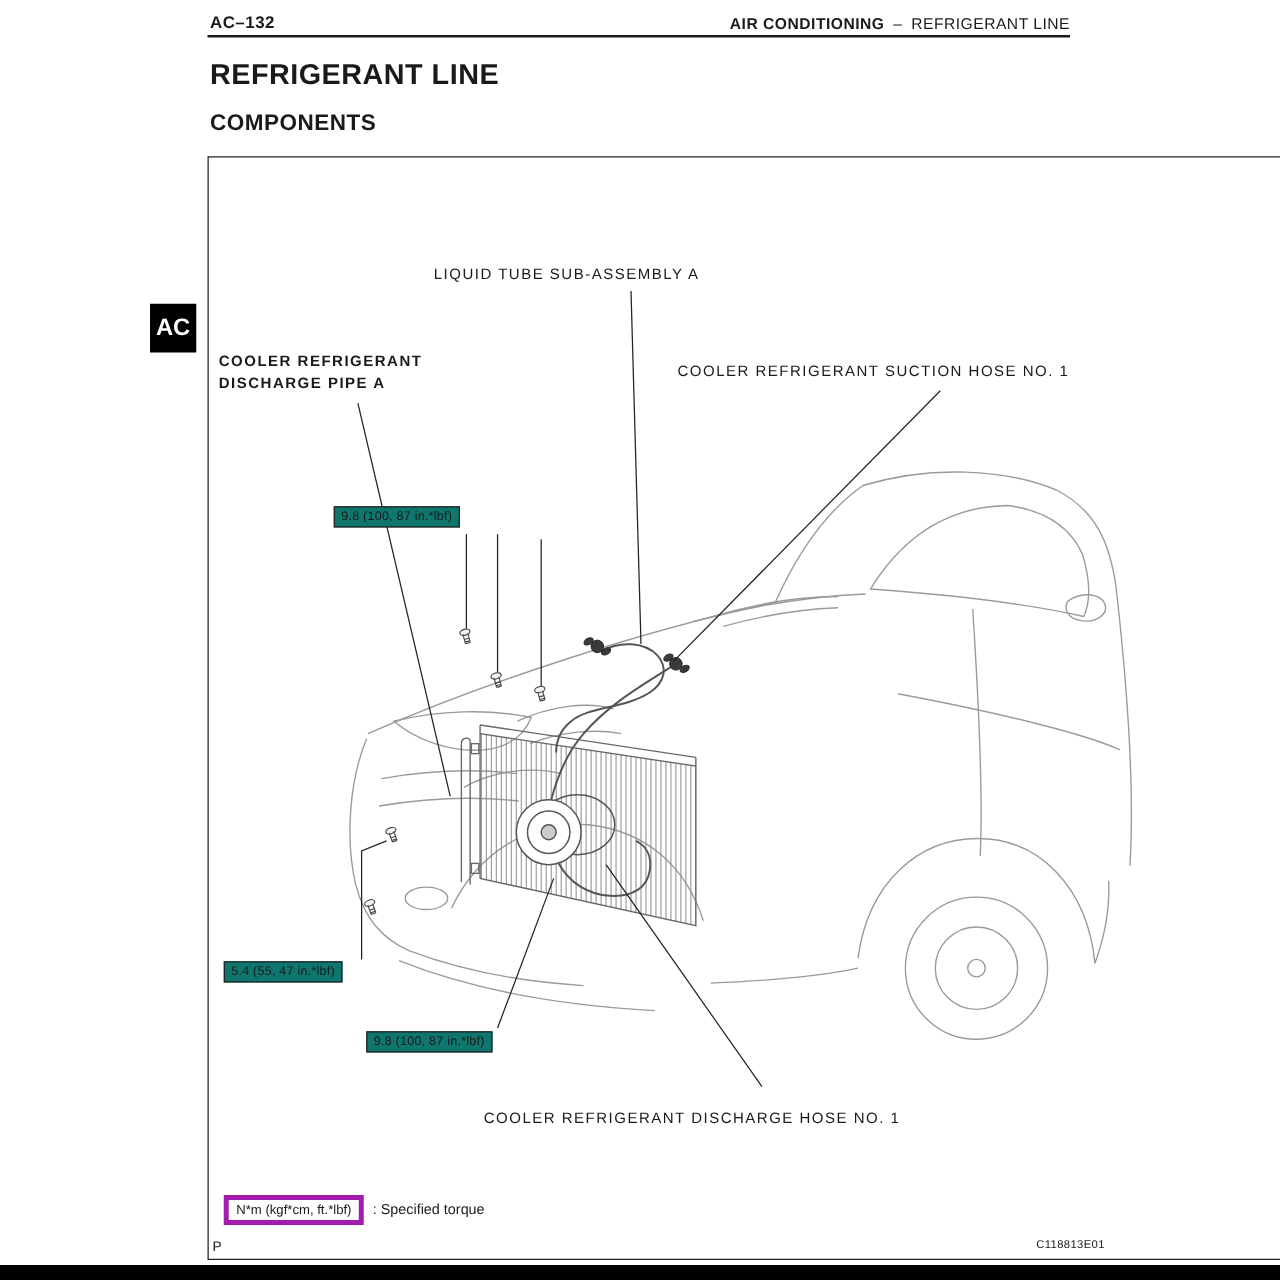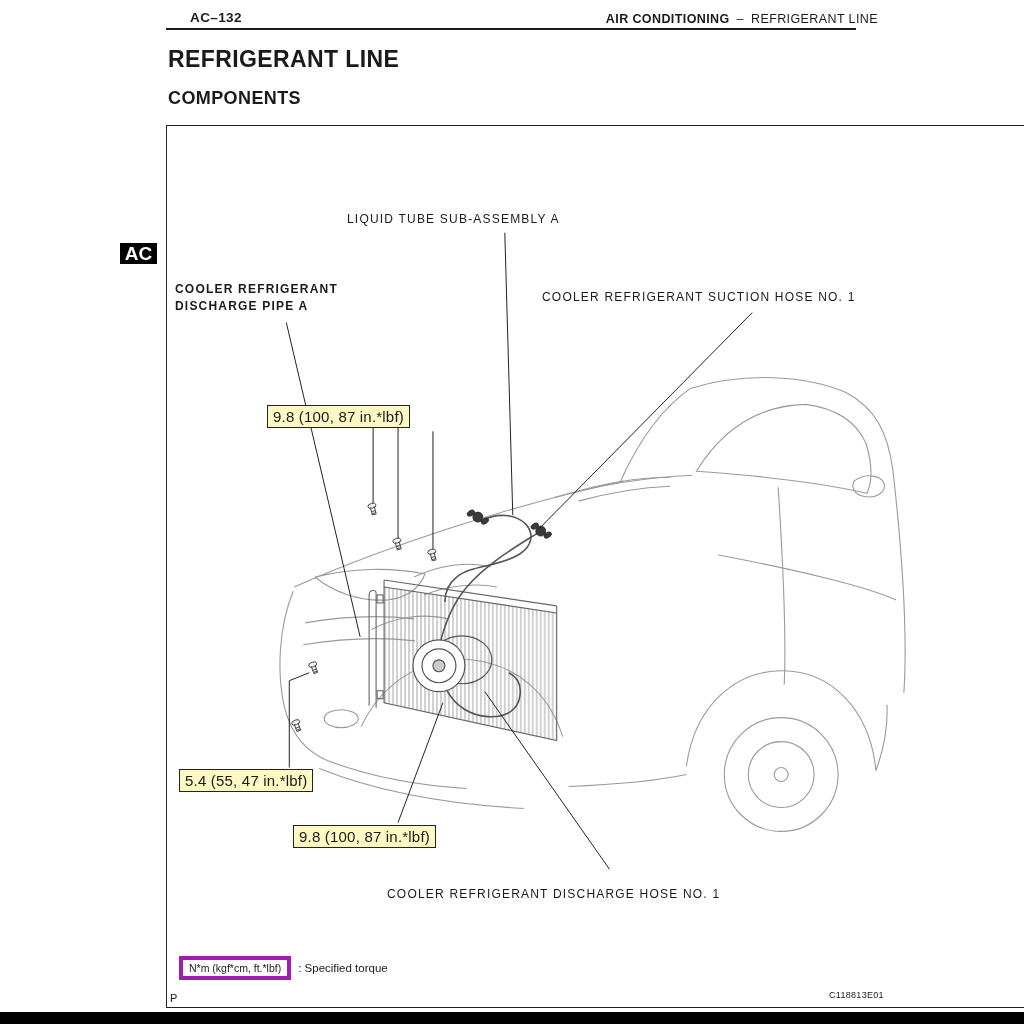--- a/index.html
+++ b/index.html
@@ -5,37 +5,37 @@
   * { margin:0; padding:0; box-sizing:border-box; }
   html,body { width:1024px; height:1024px; }
   body {
     background:#ffffff;
     font-family:"Liberation Sans", sans-serif;
     color:#1a1a1a;
     position:relative;
     overflow:hidden;
   }
   
-  .header-row { position:absolute; left:168px; top:8px; width:688px; height:20px;margin-left:22px; }
+  .header-row { position:absolute; left:168px; top:8px; width:688px; height:20px; }
   .page-number { position:absolute; left:0; top:2px; font-size:13.5px; font-weight:bold; letter-spacing:.4px; }
   .header-center { position:absolute; left:0; top:4px; width:100%; text-align:right; font-size:12.5px; letter-spacing:.4px; white-space:nowrap; }
   .header-center .section { font-weight:bold; }
   .header-center .sep { margin:0 7px; }
   .header-rule { position:absolute; left:166px; top:28px; width:690px; height:2px; background:#1a1a1a; }
   .main-title { position:absolute; left:168px; top:46px; font-size:23px; font-weight:bold; letter-spacing:.4px; }
   .sub-title  { position:absolute; left:168px; top:88px; font-size:18px; font-weight:bold; letter-spacing:.4px; }
   
-  .ac-tab { position:absolute; left:120px; top:243px; width:37px; height:21px; background:#000;
+  .ac-tab { position:absolute; left:120px; top:243px; width:37px; height:39px; background:#000;
             color:#fff; font-weight:bold; font-size:19px; display:flex; align-items:center; justify-content:center; }
   
   .diagram-box { position:absolute; left:166px; top:125px; width:946px; height:883px; border:1.5px solid #222; background:#fff; }
   .diagram-svg { position:absolute; left:0; top:0; width:100%; height:100%; }
   .callout { position:absolute; font-size:12px; letter-spacing:1.2px; white-space:nowrap; color:#1a1a1a; }
   .callout.two-line { line-height:17px; }
-  .torque-box { position:absolute; font-size:15px; letter-spacing:.2px; border:1px solid #222; padding:2px 5px; background:#fef9c3; white-space:nowrap; }
+  .torque-box { position:absolute; font-size:10px; letter-spacing:.2px; border:1px solid #222; padding:2px 5px; background:#0f766e; white-space:nowrap; }
   .legend-row { position:absolute; left:12px; top:830px; display:flex; align-items:center; gap:7px; }
   .legend-box { border:4px solid #a21caf; padding:2px 6px; font-size:10.5px; white-space:nowrap; }
   .legend-text { font-size:11.5px; }
   .fig-code { position:absolute; left:662px; top:864px; font-size:9px; letter-spacing:.3px; }
   .footer-p { position:absolute; left:3px; top:866px; font-size:11px; }
   .bottom-bar { position:absolute; left:0; top:1012px; width:1024px; height:12px; background:#000; }
 </style>
 </head>
 <body>
 

